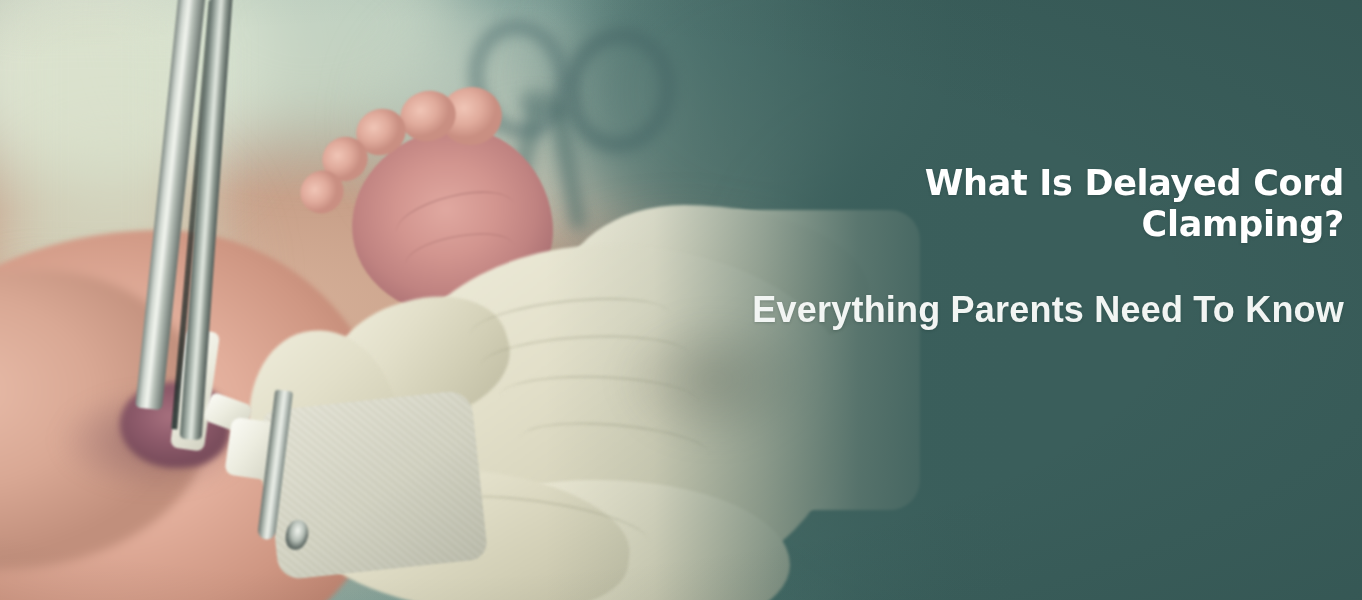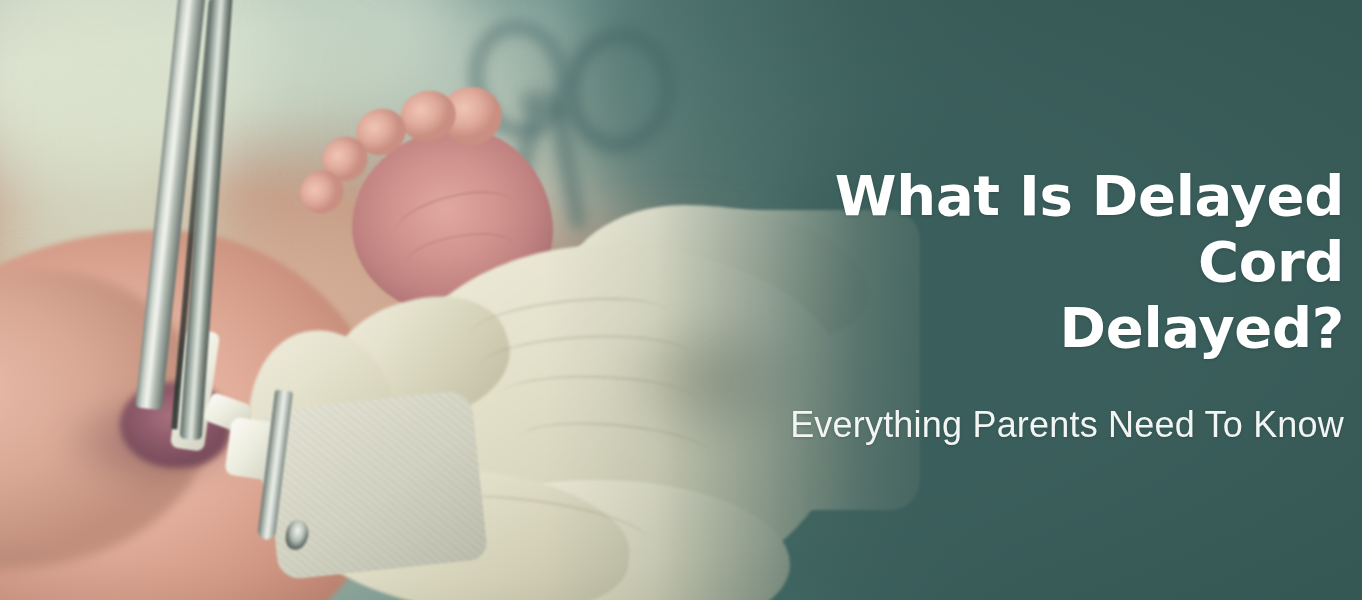--- a/index.html
+++ b/index.html
@@ -311,31 +311,31 @@
     top: 163px;
     width: 660px;
     text-align: right;
     z-index: 20;
   }
   .headline {
     margin: 0;
     color: #ffffff;
     font-family: "DejaVu Sans", sans-serif;
     font-weight: bold;
-    font-size: 56px;
+    font-size: 35px;
     line-height: 1.18;
     letter-spacing: -0.3px;
     text-shadow: 0 1px 3px rgba(20,40,38,0.25);
   }
   .subline {
     margin: 0;
     padding-top: 42px;
     color: #f2f5f3;
     font-family: "Liberation Sans", sans-serif;
-    font-weight: normal;
+    font-weight: bold;
     font-size: 36px;
     line-height: 1.2;
     letter-spacing: 0.2px;
     text-shadow: 0 1px 3px rgba(20,40,38,0.22);
   }
 </style>
 </head>
 <body>
 
 <div id="banner">
@@ -403,18 +403,18 @@
     <div class="scissor scissor-tip-point"></div>
 
     <div class="fade-right"></div>
     <div class="vignette"></div>
   </div>
 
 
   <div class="text-block">
     <h1 class="headline">
       <span>What Is Delayed Cord</span><br>
-      <span>Delayed?</span>
+      <span>Clamping?</span>
     </h1>
     <p class="subline">Everything Parents Need To Know</p>
   </div>
 
 </div>
 
 </body></html>

